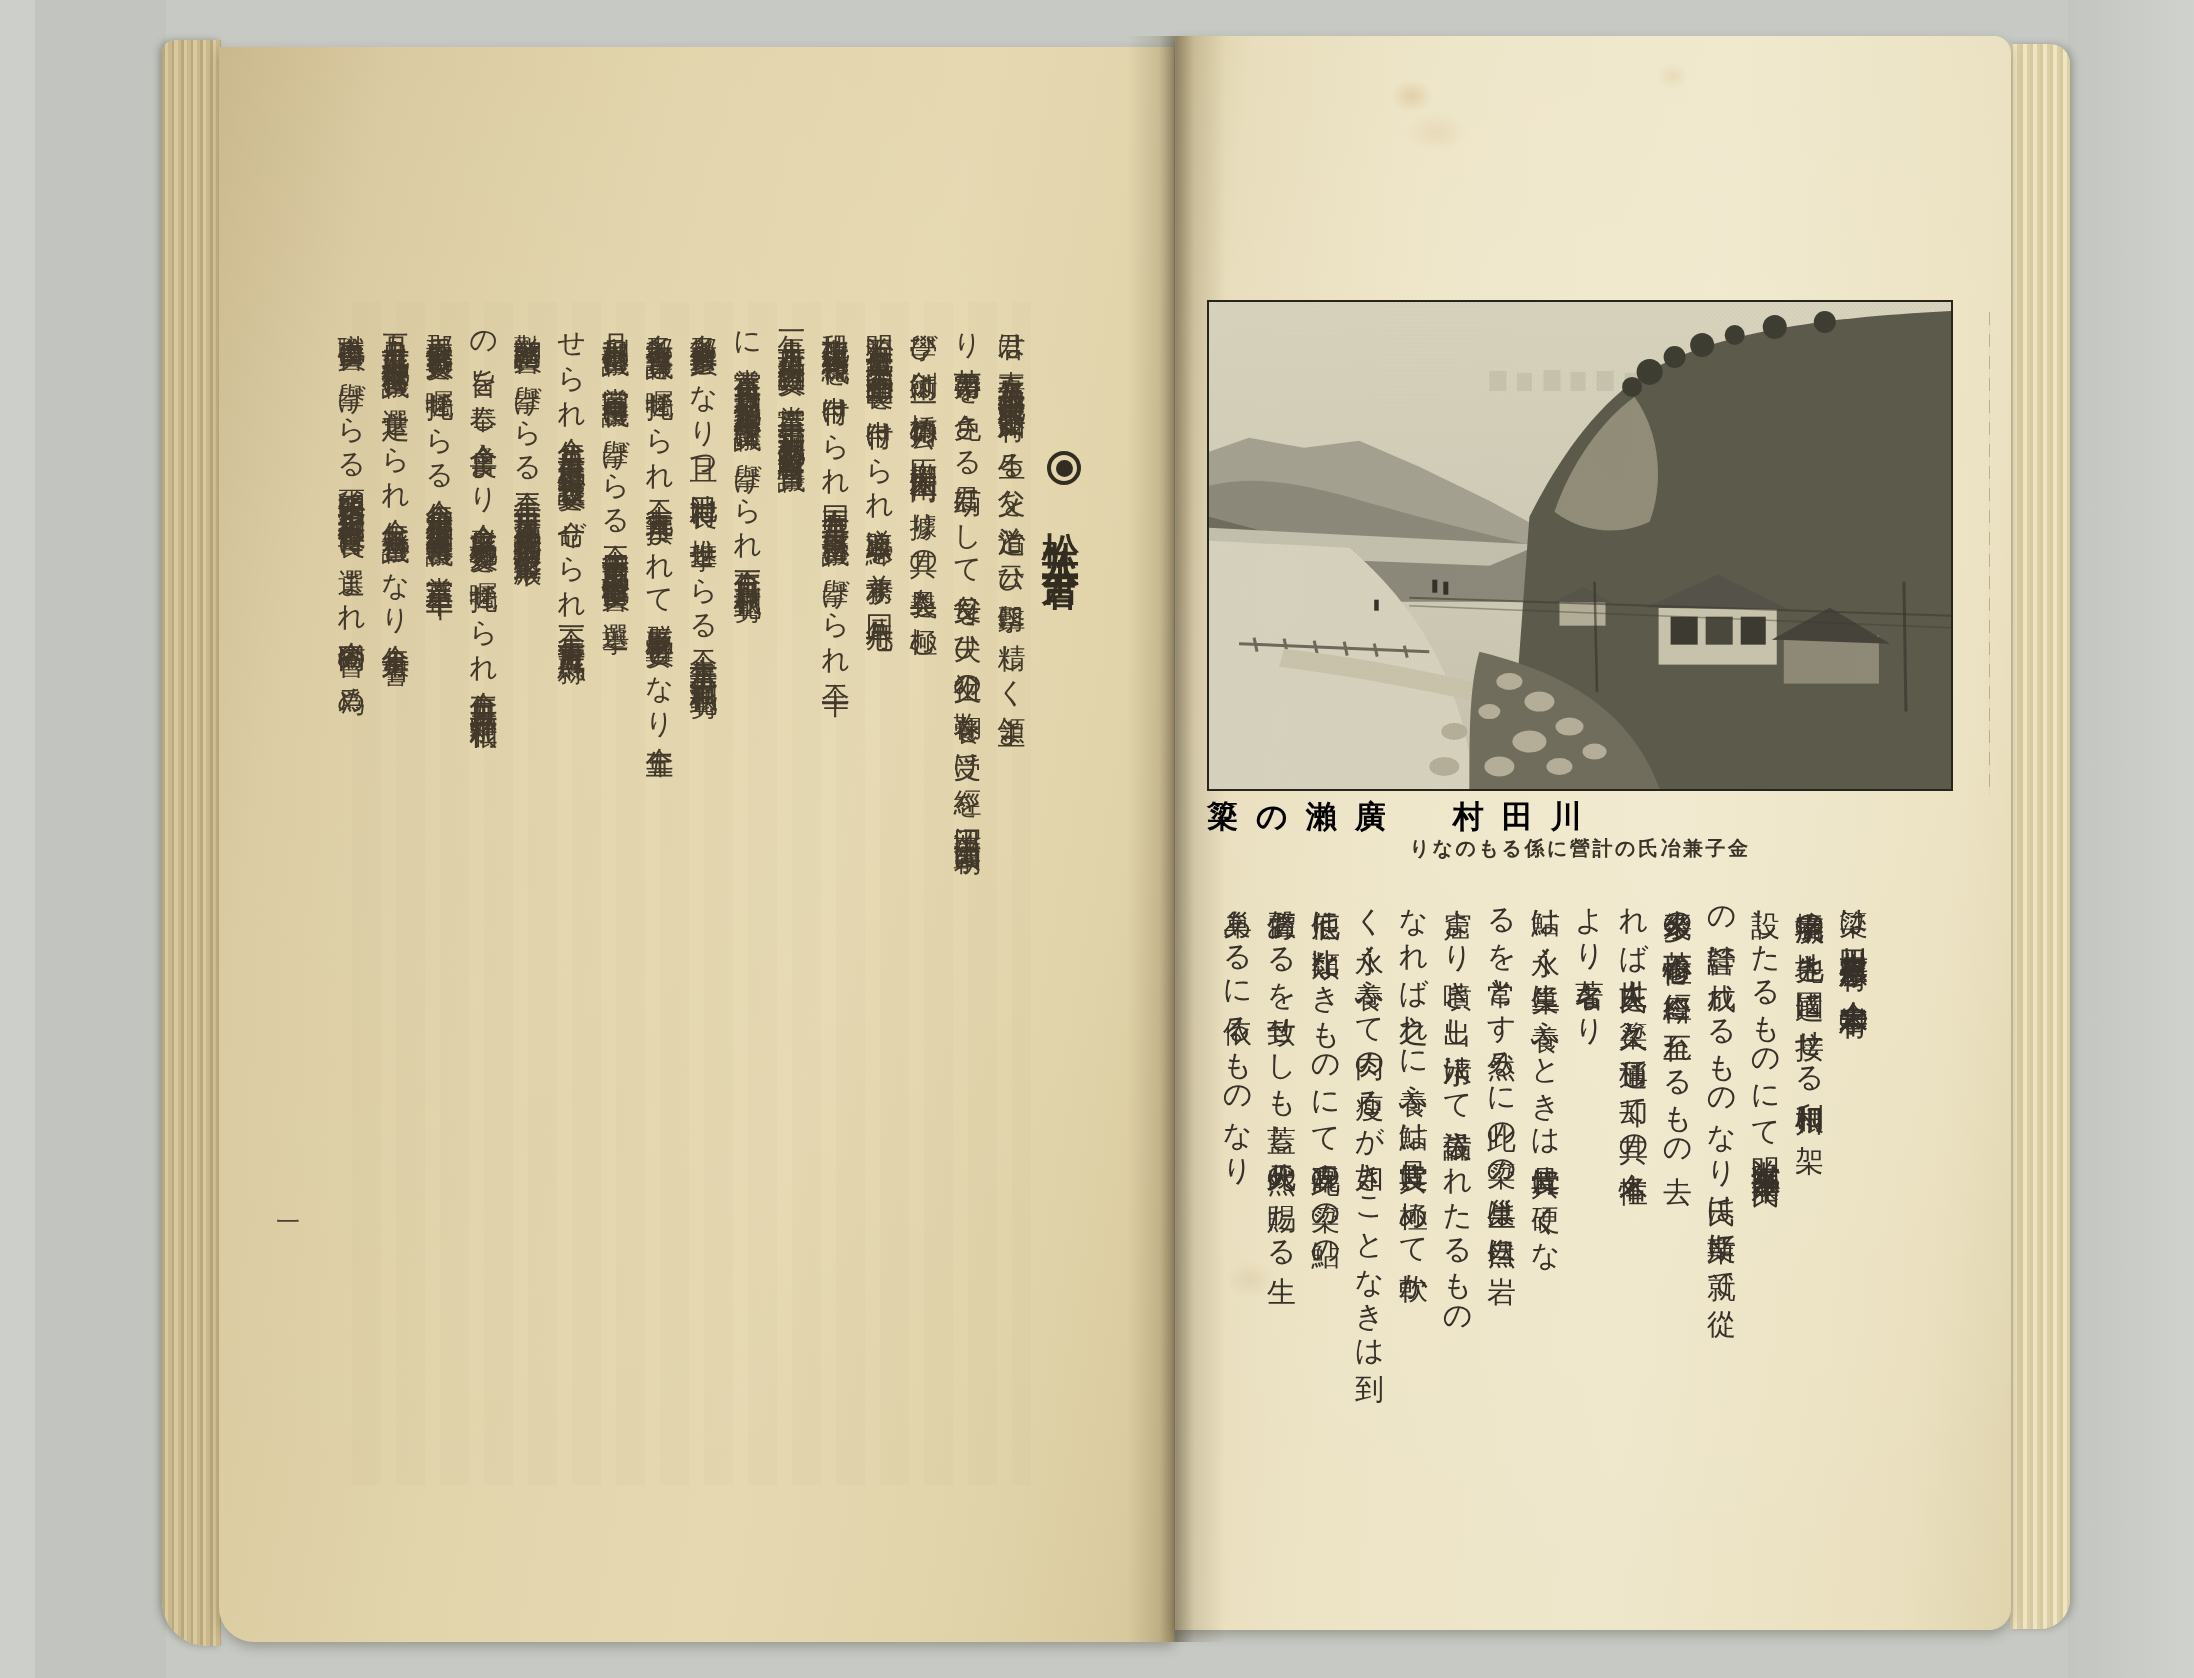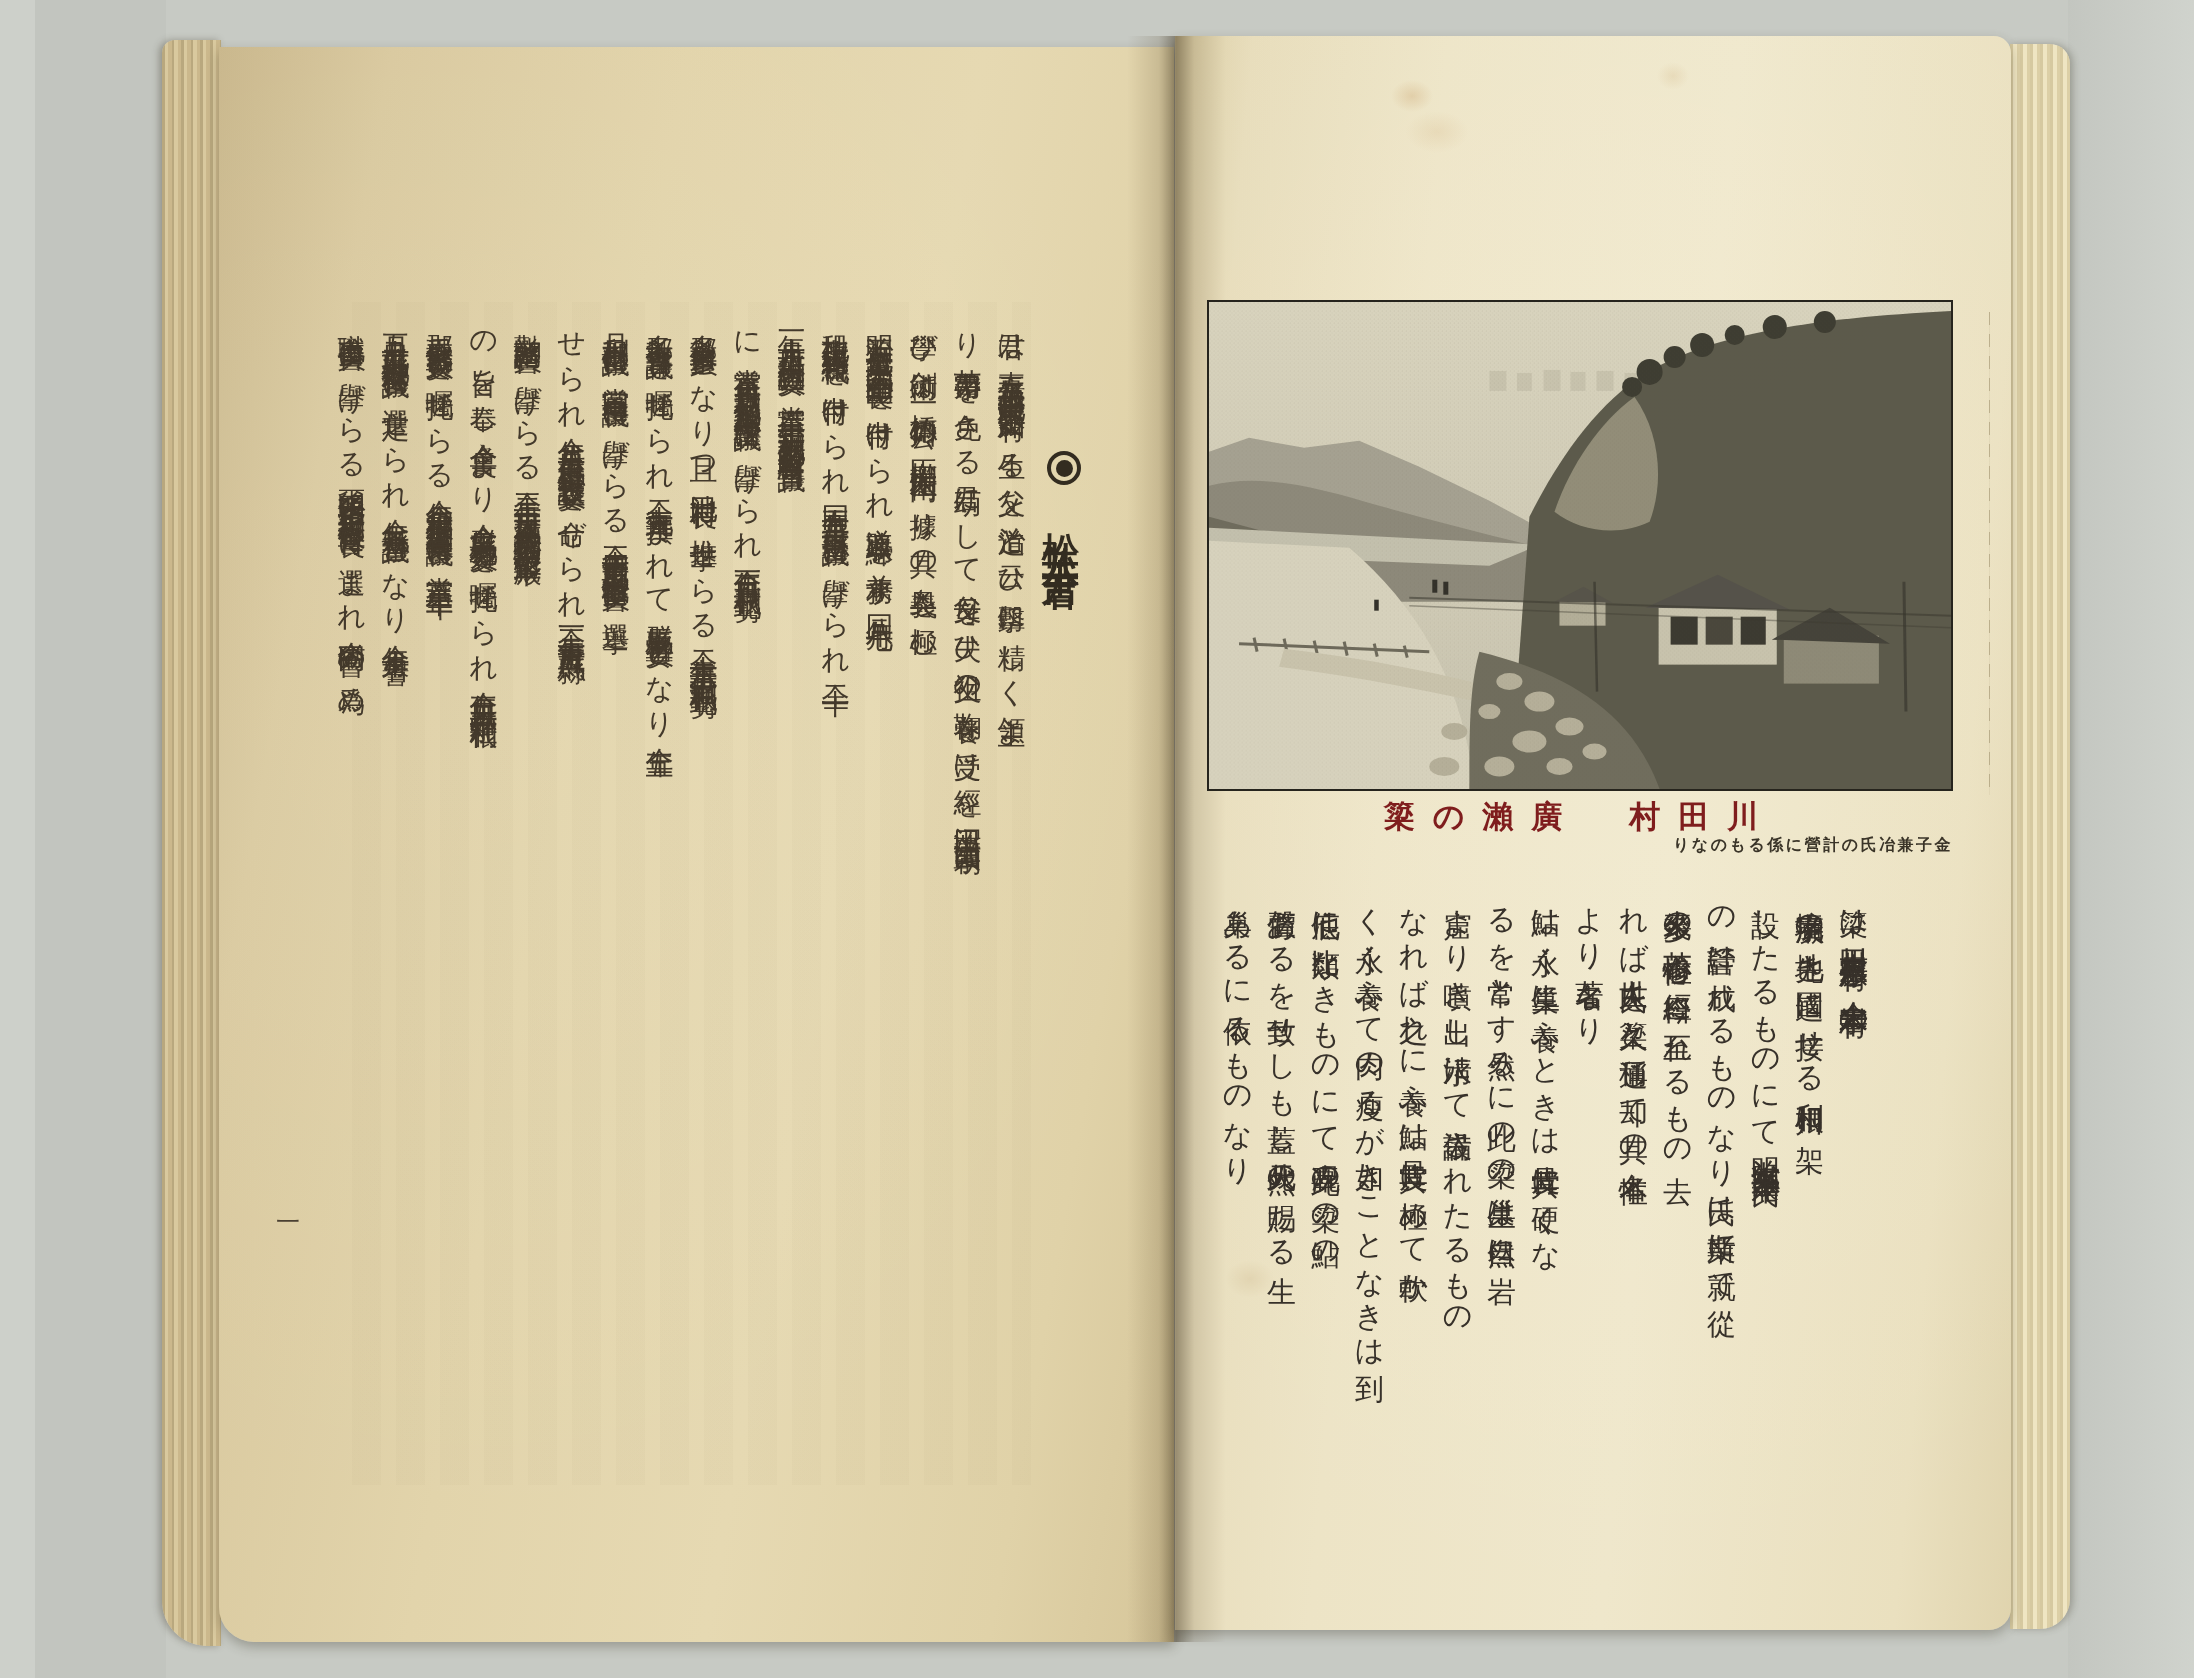--- a/index.html
+++ b/index.html
@@ -67,24 +67,24 @@
 
   .pagenum{position:absolute;left:276px;top:1206px;font-size:24px;color:#4a4032;}
 
   
   figure.photo{position:absolute;left:1207px;top:300px;width:746px;height:491px;margin:0;
     border:2px solid #26241d;box-sizing:border-box;background:#cdc9b6;}
   figure.photo svg{display:block;width:100%;height:100%;}
   .crease{position:absolute;left:1989px;top:312px;width:1px;height:483px;
     background:repeating-linear-gradient(180deg,rgba(115,98,60,.4) 0 13px,rgba(115,98,60,.08) 13px 22px);}
 
-  .caption-main{position:absolute;left:1207px;top:796px;width:746px;text-align:center;
-    font-size:31px;letter-spacing:18px;color:#7f1d1d;font-weight:bold;white-space:nowrap;}
-  .caption-sub{position:absolute;left:1207px;top:835px;width:746px;text-align:right;
-    font-size:16px;letter-spacing:2.5px;color:#3a3428;font-weight:bold;white-space:nowrap;}
+  .caption-main{position:absolute;left:1207px;top:796px;width:746px;text-align:left;
+    font-size:31px;letter-spacing:18px;color:#000000;font-weight:bold;white-space:nowrap;}
+  .caption-sub{position:absolute;left:1207px;top:835px;width:746px;text-align:center;
+    font-size:20px;letter-spacing:2.5px;color:#3a3428;font-weight:bold;white-space:nowrap;}
 </style>
 </head>
 <body>
 
 <div id="stage">
   <div class="bg-band bg-left"></div>
   <div class="bg-band bg-right"></div>
 
   <div class="edge edge-left"></div>
   <div class="edge edge-right"></div>

